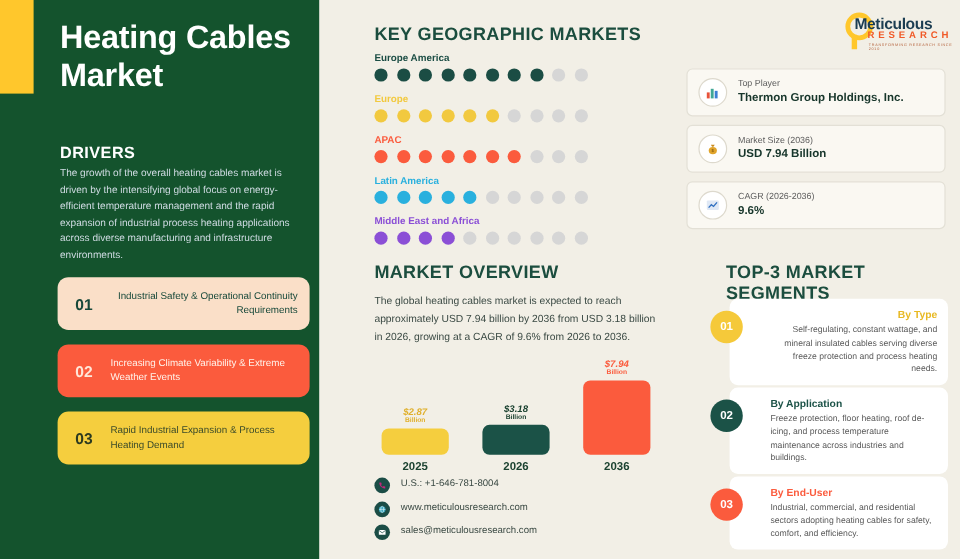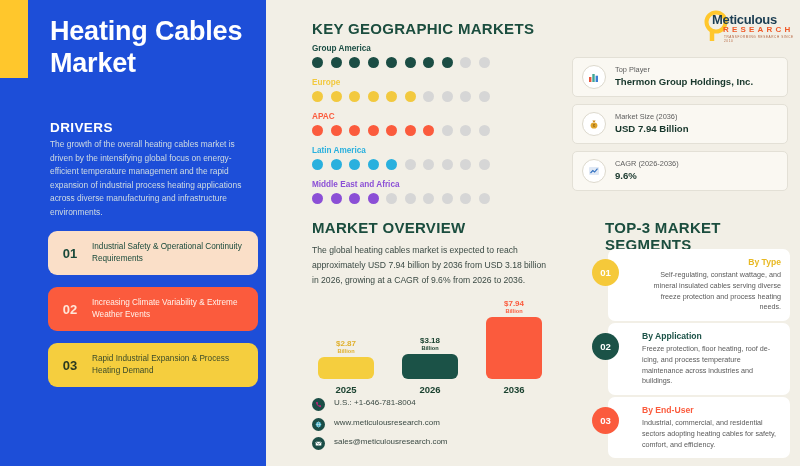--- a/index.html
+++ b/index.html
@@ -7,21 +7,21 @@
   body {
     font-family:"Liberation Sans", sans-serif;
     background:#f2efe6;
     overflow:hidden;
     position:relative;
   }
 
   
   .left-panel{
     position:absolute; left:0; top:0; width:266px; height:466px;
-    background:#1d4ed8;
+    background:#14532d;
   }
   .accent-bar{
     position:absolute; left:0; top:0; width:28px; height:78px;
     background:#ffc72c;
   }
   .title{
     position:absolute; left:50px; top:16px; width:210px;
     color:#ffffff; font-size:27px; font-weight:bold; line-height:1.17;
     letter-spacing:-0.2px;
   }
@@ -39,21 +39,21 @@
     border-radius:9px; display:flex; align-items:center;
   }
   .driver-card .num{
     width:44px; flex:0 0 44px; text-align:center;
     font-size:13px; font-weight:bold;
   }
   .driver-card .txt{
     font-size:8.2px; line-height:1.42; padding-right:10px;
   }
   .dc1{ top:231px; background:#fadfc8; }
-  .dc1 .num{ color:#18493a; } .dc1 .txt{ color:#18493a; }
+  .dc1 .num{ color:#18493a; } .dc1 .txt{ color:#18493a;text-align:right; }
   .dc2{ top:287px; background:#fb5b3d; }
   .dc2 .num{ color:#ffe6d8; } .dc2 .txt{ color:#fff1e9; }
   .dc3{ top:343px; background:#f5ce3e; }
   .dc3 .num{ color:#2c3a20; } .dc3 .txt{ color:#3a4a2a; }
 
   
   .sec-head{
     position:absolute; color:#1b4d3e;
     font-size:15px; font-weight:bold; letter-spacing:0.3px;
   }
@@ -98,21 +98,21 @@
     font-size:3.1px; color:#b4603a; letter-spacing:0.6px;
   }
 
   
   .mo-body{
     position:absolute; left:312px; top:243px; width:238px;
     font-size:8.6px; color:#3b4a44; line-height:1.72;
   }
   .chart{ position:absolute; left:318px; top:305px; width:250px; height:90px; }
   .bar-col{ position:absolute; bottom:0; width:56px; text-align:center; }
-  .bar-val{ font-size:8px; font-weight:bold; line-height:1.15; }
+  .bar-val{ font-size:8px; font-weight:bold; line-height:1.15;font-style:italic; }
   .bar-unit{ font-size:5.6px; font-weight:bold; line-height:1.2; margin-bottom:2px; }
   .bar{ border-radius:6px; width:56px; }
   .bar-year{ font-size:9.5px; font-weight:bold; color:#1b4230; margin-top:5px; }
 
   
   .contact{ position:absolute; left:312px; top:398px; }
   .crow{ display:flex; align-items:flex-start; margin-bottom:6.5px; }
   .cico{
     width:13px; height:13px; border-radius:50%; background:#1b4d46;
     display:flex; align-items:center; justify-content:center;
@@ -165,21 +165,21 @@
     <line x1="12" y1="19" x2="12" y2="31" stroke="#ffc72c" stroke-width="4.5"></line>
   </svg>
   <div class="mtext">Meticulous</div>
   <div class="rtext">RESEARCH</div>
   <div class="tag">TRANSFORMING RESEARCH SINCE 2010</div>
 </div>
 
 <div class="sec-head" id="geo-head">KEY GEOGRAPHIC MARKETS</div>
 <div id="geo-container">
     <div class="geo-block" style="top: 44px;">
-      <div class="geo-label" style="color: rgb(27, 77, 68);">Group America</div>
+      <div class="geo-label" style="color: rgb(27, 77, 68);">Europe America</div>
       <div class="dots">
         <div class="dot" style="background: rgb(27, 77, 68);"></div>
         <div class="dot" style="background: rgb(27, 77, 68);"></div>
         <div class="dot" style="background: rgb(27, 77, 68);"></div>
         <div class="dot" style="background: rgb(27, 77, 68);"></div>
         <div class="dot" style="background: rgb(27, 77, 68);"></div>
         <div class="dot" style="background: rgb(27, 77, 68);"></div>
         <div class="dot" style="background: rgb(27, 77, 68);"></div>
         <div class="dot" style="background: rgb(27, 77, 68);"></div>
         <div class="dot"></div>

